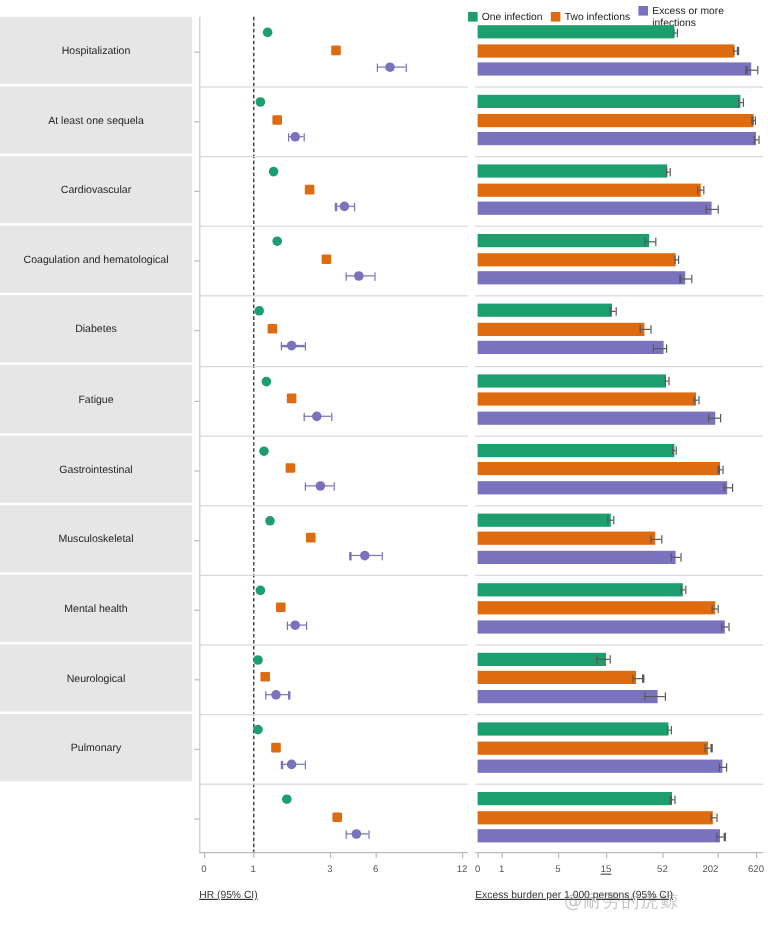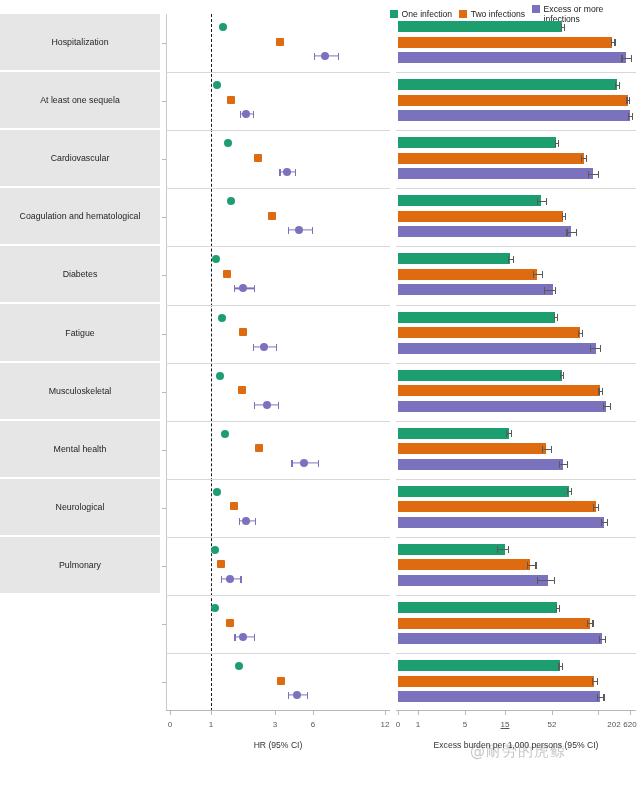--- a/index.html
+++ b/index.html
@@ -51,21 +51,21 @@
   
   .axis-line { position:absolute; left:0; right:0; bottom:0; height:1px; background:#b9b9b9; }
   .axis-tick { position:absolute; bottom:-4px; width:1px; height:4px; background:#b9b9b9; }
   .axis-tlabel {
     position:absolute; bottom:-18px;
     font-size:8px; color:#555; transform:translateX(-50%);
     white-space:nowrap;
   }
   .axis-title {
     position:absolute; bottom:-40px; left:0; right:0;
-    text-align:center; font-size:8.6px; color:#333; line-height:11px;
+    font-size:8.6px; color:#333; line-height:11px;text-decoration:underline;
   }
 
   
   .ledge { position:absolute; left:-4px; width:4px; height:1px; background:#b9b9b9; }
   .panel-border-left { position:absolute; left:0; top:0; bottom:0; width:1px; background:#c9c9c9; }
 
   
   .null-line {
     position:absolute; top:0; bottom:0; width:0;
     border-left:1.6px dashed #1a1a1a;
@@ -120,20 +120,21 @@
       </div>
     </div>
 
   <div class="labels" id="labels">
       <div class="label-cell">Hospitalization</div>
       <div class="label-cell">At least one sequela</div>
       <div class="label-cell">Cardiovascular</div>
       <div class="label-cell">Coagulation and hematological</div>
       <div class="label-cell">Diabetes</div>
       <div class="label-cell">Fatigue</div>
+      <div class="label-cell">Gastrointestinal</div>
       <div class="label-cell">Musculoskeletal</div>
       <div class="label-cell">Mental health</div>
       <div class="label-cell">Neurological</div>
       <div class="label-cell">Pulmonary</div>
     </div>
 
   <div class="panel" id="forest-panel">
     <div class="panel-border-left"></div>
     <div class="null-line" id="null-line" style="left: 45px;"></div>
     <div class="axis-line"></div>
@@ -479,19 +480,19 @@
       <div class="axis-tlabel" style="left: 2px;">0</div>
       <div class="axis-tick" style="left: 22px;"></div>
       <div class="axis-tlabel" style="left: 22px;">1</div>
       <div class="axis-tick" style="left: 69px;"></div>
       <div class="axis-tlabel" style="left: 69px;">5</div>
       <div class="axis-tick" style="left: 109px;"></div>
       <div class="axis-tlabel" style="left: 109px; text-decoration: underline;">15</div>
       <div class="axis-tick" style="left: 156px;"></div>
       <div class="axis-tlabel" style="left: 156px;">52</div>
       <div class="axis-tick" style="left: 202px;"></div>
-      <div class="axis-tlabel" style="left: 218px;">202</div>
+      <div class="axis-tlabel" style="left: 196px;">202</div>
       <div class="axis-tick" style="left: 234px;"></div>
       <div class="axis-tlabel" style="left: 234px;">620</div>
     </div>
 
   <div class="watermark">@耐劳的虎鲸</div>
 </div>
 
 </body></html>

